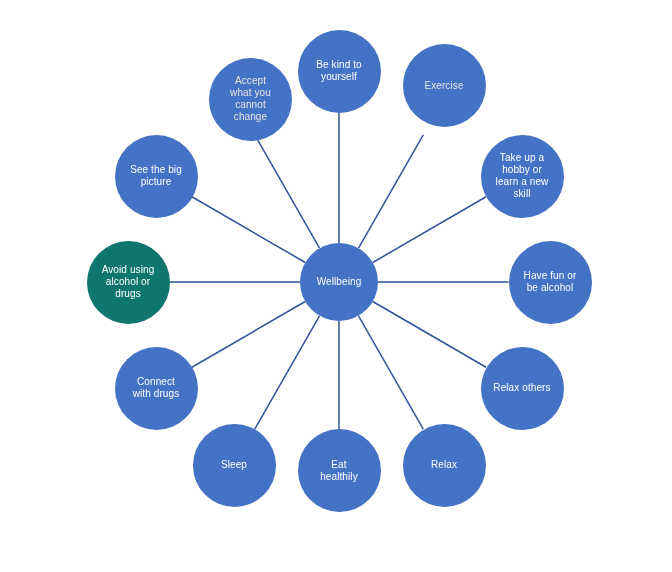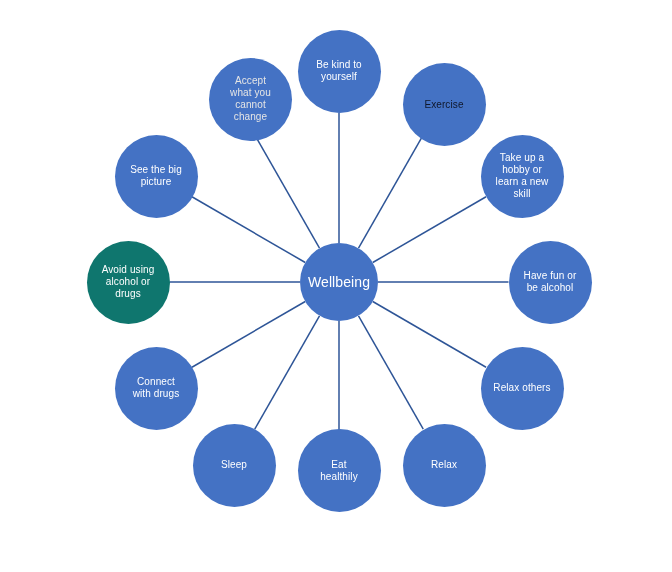--- a/index.html
+++ b/index.html
@@ -40,21 +40,21 @@
     letter-spacing: 0.1px;
     -webkit-font-smoothing: antialiased;
   }
   .node .node-label {
     display: block;
     width: 92%;
     white-space: pre-line;
     word-wrap: break-word;
   }
   .node.hub {
-    font-size: 14px;
+    font-size: 10px;
   }
   .node.satellite {
     font-size: 10px;
   }
 </style>
 </head>
 <body>
 
 <div id="diagram-root">
   <svg id="spoke-layer" viewBox="0 0 672 572" xmlns="http://www.w3.org/2000/svg">
@@ -69,21 +69,21 @@
       <line x1="305.23" y1="301.50" x2="191.94" y2="367.25" stroke="#2e5597" stroke-width="1.5"></line>
       <line x1="300.00" y1="282.00" x2="169.50" y2="282.00" stroke="#2e5597" stroke-width="1.5"></line>
       <line x1="305.23" y1="262.50" x2="191.94" y2="196.75" stroke="#2e5597" stroke-width="1.5"></line>
       <line x1="319.50" y1="248.23" x2="254.75" y2="134.94" stroke="#2e5597" stroke-width="1.5"></line>
     </svg>
   <div id="node-layer">
       <div class="node satellite" style="left: 297.5px; top: 29.5px; width: 83px; height: 83px; background: rgb(68, 114, 196); color: rgb(255, 255, 255);">
         <span class="node-label">Be kind to
 yourself</span>
       </div>
-      <div class="node satellite" style="left: 402.5px; top: 63px; width: 83px; height: 83px; background: rgb(68, 114, 196); color: #0f172a;">
+      <div class="node satellite" style="left: 402.5px; top: 44px; width: 83px; height: 83px; background: rgb(68, 114, 196); color: #e5e5e5;">
         <span class="node-label">Exercise</span>
       </div>
       <div class="node satellite" style="left: 480.5px; top: 134.5px; width: 83px; height: 83px; background: rgb(68, 114, 196); color: rgb(255, 255, 255);">
         <span class="node-label">Take up a
 hobby or
 learn a new
 skill</span>
       </div>
       <div class="node satellite" style="left: 508.5px; top: 240.5px; width: 83px; height: 83px; background: rgb(68, 114, 196); color: rgb(255, 255, 255);">
         <span class="node-label">Have fun or

